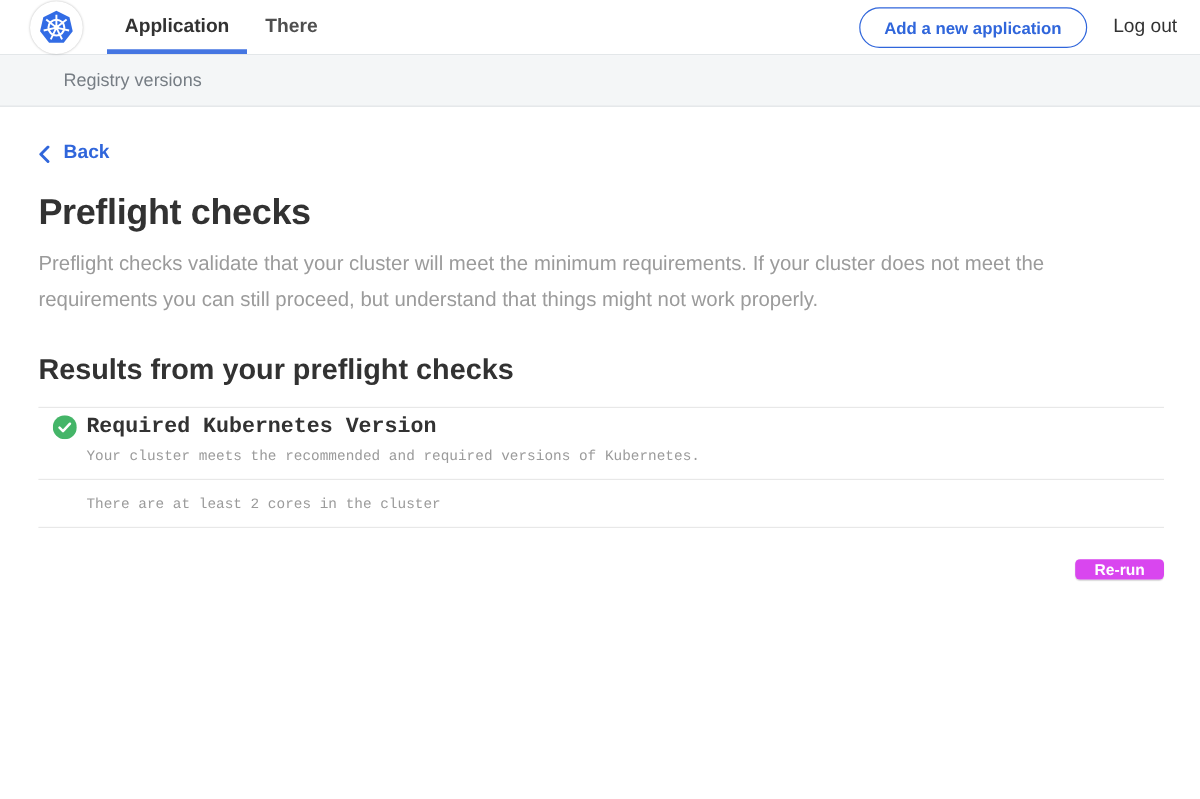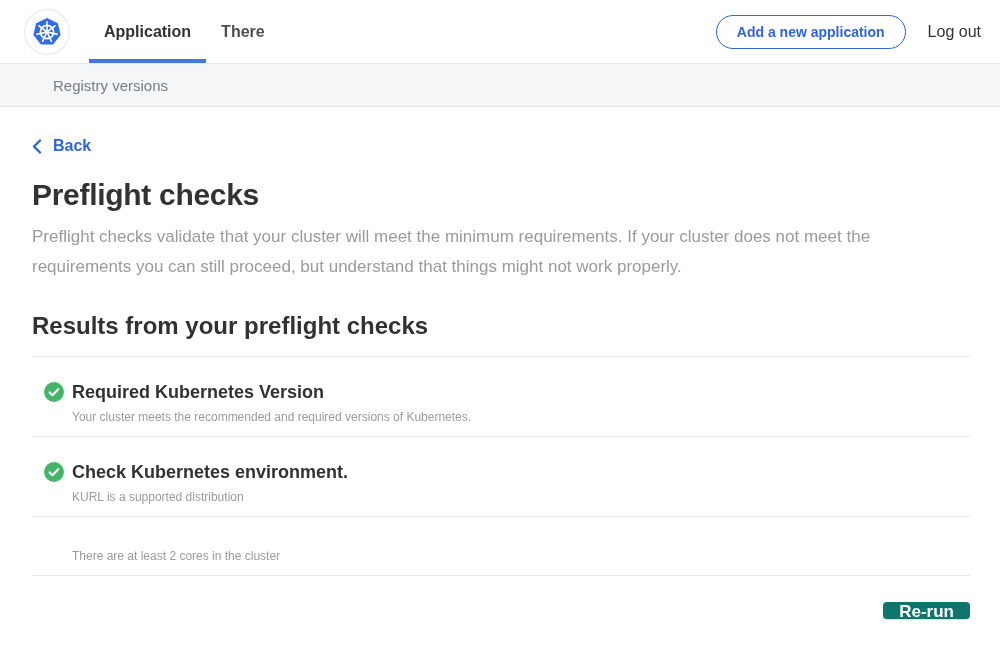--- a/index.html
+++ b/index.html
@@ -7,21 +7,21 @@
   body {
     width: 1000px; height: 666px;
     overflow: hidden;
     background: #ffffff;
     font-family: "Liberation Sans", "DejaVu Sans", sans-serif;
     color: #323232;
   }
 
   
   .topnav {
-    height: 64px;
+    height: 46px;
     display: flex;
     align-items: stretch;
     padding-left: 25px;
     background: #fff;
     border-bottom: 1px solid #e3e7e9;
   }
   .logo-badge {
     width: 44px; height: 44px;
     border-radius: 50%;
     background: #fff;
@@ -110,36 +110,36 @@
   }
 
   .results-heading {
     margin: 0 0 16px;
     font-size: 24px;
     font-weight: 700;
     color: #323232;
   }
 
   .checks { list-style: none; margin: 0; padding: 0; border-top: 1px solid #e8e8e8; }
-  .check-row { border-bottom: 1px solid #e8e8e8; padding: 25px 0 12px; }
+  .check-row { border-bottom: 1px solid #e8e8e8; padding: 6px 0 12px; font-family: Liberation Mono, monospace; }
   .check-head { display: flex; align-items: center; margin-left: 12px; }
   .check-icon { width: 20px; height: 20px; flex: none; display: inline-flex; }
   .check-title { margin-left: 8px; font-size: 18px; font-weight: 700; color: #323232; }
   .check-detail { margin: 7px 0 0 40px; font-size: 12px; color: #9b9b9b; }
 
   .actions { display: flex; justify-content: flex-end; margin-top: 26px; padding-right: 0; }
   .rerun-btn {
     height: 17px;
     padding: 0 16px;
     border: none;
     border-radius: 4px;
-    background: #0f766e;
+    background: #d946ef;
     color: #fff;
     font-family: inherit;
-    font-size: 17px; font-weight: 700;
+    font-size: 13px; font-weight: 700;
     cursor: pointer;
     box-shadow: 0 1px 1px rgba(0,0,0,.15);
   }
 </style>
 </head>
 <body>
 
 <header class="topnav">
   <div class="logo-badge">
     <span style="display:inline-flex">
@@ -204,32 +204,20 @@
           <svg width="20" height="20" viewBox="0 0 20 20">
             <circle cx="10" cy="10" r="10" fill="#44b568"></circle>
             <polyline points="5.6,10.4 8.5,13.2 14.3,7.1" fill="none" stroke="#ffffff" stroke-width="2.1" stroke-linecap="round" stroke-linejoin="round"></polyline>
           </svg>
         </span>
         <span class="check-title">Required Kubernetes Version</span>
       </div>
       <div class="check-detail">Your cluster meets the recommended and required versions of Kubernetes.</div>
     </li>
     <li class="check-row">
-      <div class="check-head">
-        <span class="check-icon">
-          <svg width="20" height="20" viewBox="0 0 20 20">
-            <circle cx="10" cy="10" r="10" fill="#44b568"></circle>
-            <polyline points="5.6,10.4 8.5,13.2 14.3,7.1" fill="none" stroke="#ffffff" stroke-width="2.1" stroke-linecap="round" stroke-linejoin="round"></polyline>
-          </svg>
-        </span>
-        <span class="check-title">Check Kubernetes environment.</span>
-      </div>
-      <div class="check-detail">KURL is a supported distribution</div>
-    </li>
-    <li class="check-row">
       <div class="check-detail">There are at least 2 cores in the cluster</div>
     </li>
   </ul>
 
   <div class="actions">
     <button class="rerun-btn">Re-run</button>
   </div>
 </main>
 
 </body></html>

